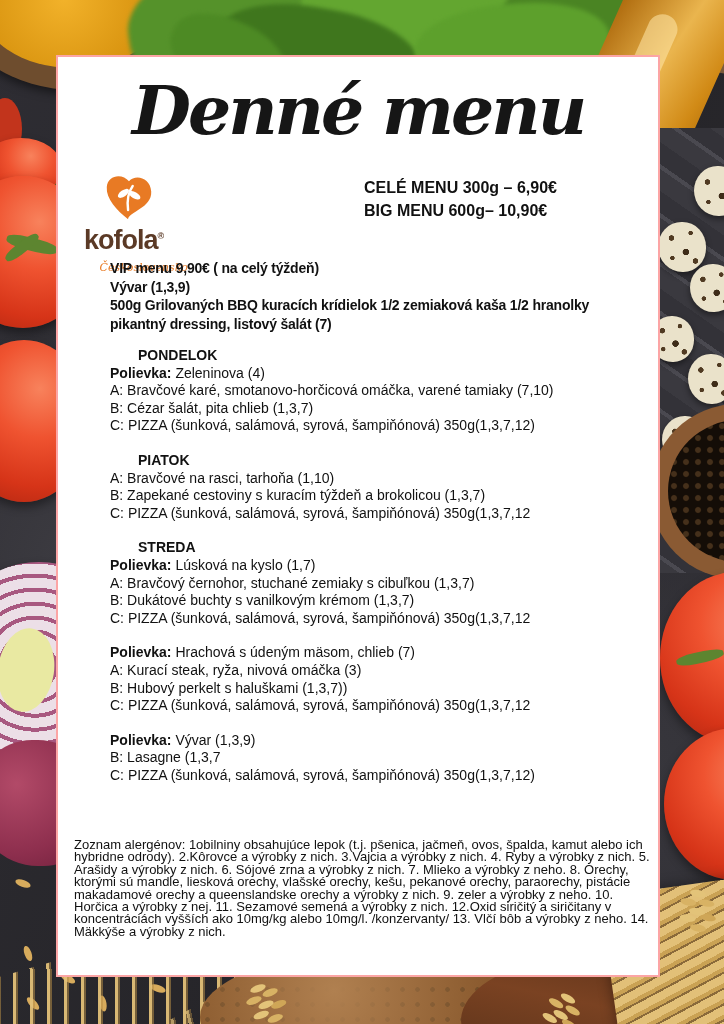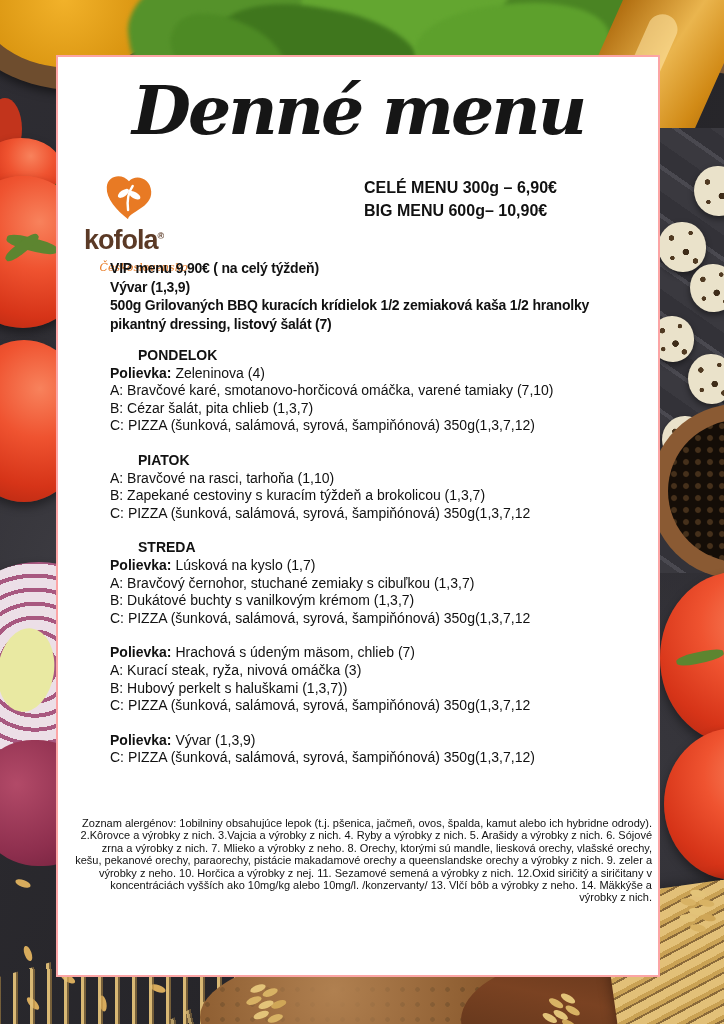--- a/index.html
+++ b/index.html
@@ -95,21 +95,21 @@
   .logo svg{display:block;margin-left:20px;}
   .brand{font-weight:bold;font-size:27px;letter-spacing:-1px;color:#5b3a26;line-height:26px;}
   .brand sup{font-size:9px;color:#5b3a26;}
   .tagline{font-family:"DejaVu Serif",serif;font-style:italic;font-size:11px;color:#e87a24;text-align:right;width:104px;margin-top:8px;}
   .prices{position:absolute;left:306px;top:119px;font-weight:bold;font-size:16px;line-height:23px;color:#111;}
   .vip{position:absolute;left:52px;top:202px;font-weight:bold;font-size:14px;line-height:18.5px;letter-spacing:-.2px;color:#111;white-space:nowrap;}
   .days{position:absolute;left:52px;top:290px;font-size:14px;line-height:17.6px;color:#111;}
   .day{margin-bottom:17px;}
   .day-name{font-weight:bold;padding-left:28px;}
   .day b{font-weight:bold;}
-  .allergens{position:absolute;left:16px;top:760px;width:578px;font-size:11px;line-height:12.4px;color:#111;text-align:right;}
+  .allergens{position:absolute;left:16px;top:782px;width:578px;font-size:13px;line-height:12.4px;color:#111;}
 </style>
 </head>
 <body>
 
 <div class="stage">
 
   <div class="bg">
     <div class="turm-bowl"></div>
     <div class="turm-fill"></div>
     <div class="leaf l1"></div>
@@ -219,20 +219,21 @@
 
       <section class="day">
         <div><b>Polievka:</b> <span>Hrachová s údeným mäsom, chlieb (7)</span></div>
         <div>A: Kurací steak, ryža, nivová omáčka (3)</div>
         <div>B: Hubový perkelt s haluškami (1,3,7))</div>
         <div>C: PIZZA (šunková, salámová, syrová, šampiňónová) 350g(1,3,7,12</div>
       </section>
 
       <section class="day">
         <div><b>Polievka:</b> <span>Vývar  (1,3,9)</span></div>
+        <div>B: Lasagne (1,3,7</div>
         <div>C: PIZZA (šunková, salámová, syrová, šampiňónová) 350g(1,3,7,12)</div>
       </section>
 
     </div>
 
     <div class="allergens">Zoznam alergénov: 1obilniny obsahujúce lepok (t.j. pšenica, jačmeň, ovos, špalda, kamut alebo ich hybridne odrody). 2.Kôrovce a výrobky z nich. 3.Vajcia a výrobky z nich.  4. Ryby a výrobky z nich.  5. Arašidy a výrobky z nich. 6. Sójové zrna a výrobky z nich. 7. Mlieko a výrobky z neho. 8. Orechy, ktorými sú mandle, liesková orechy, vlašské orechy, kešu, pekanové orechy, paraorechy, pistácie makadamové orechy a queenslandske orechy a výrobky z nich. 9. zeler a výrobky z neho. 10. Horčica a výrobky z nej. 11. Sezamové semená a výrobky z nich. 12.Oxid siričitý a siričitany v koncentráciách vyšších ako 10mg/kg alebo 10mg/l. /konzervanty/ 13. Vlčí bôb a výrobky z neho. 14. Mäkkýše a výrobky z nich.</div>
 
   </div>
 </div>
 

